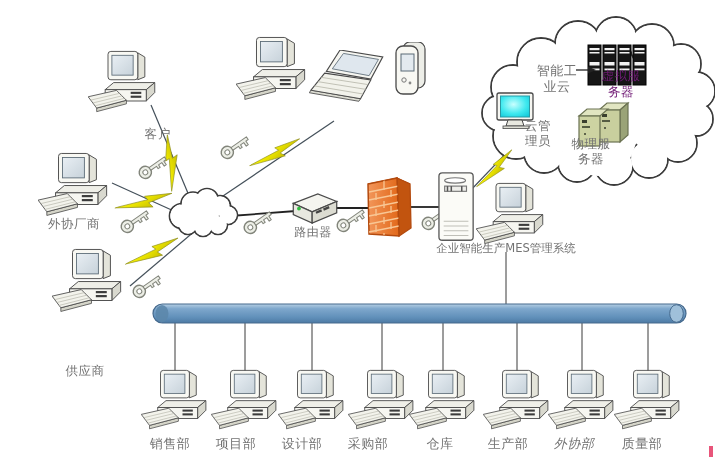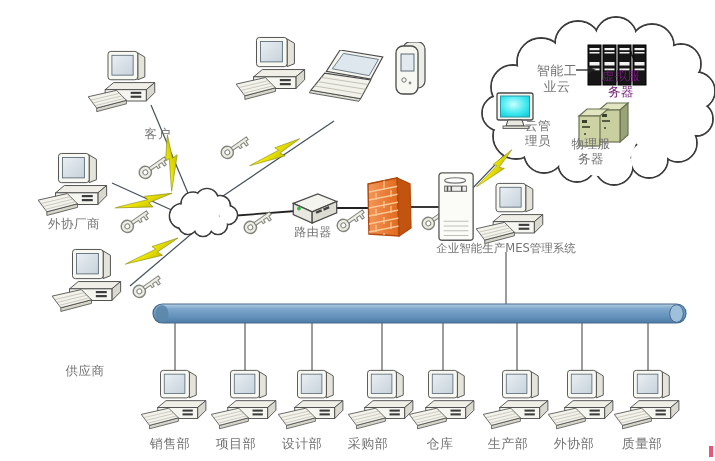--- a/index.html
+++ b/index.html
@@ -19,21 +19,21 @@
   .lbl-outsourcing{left:74px;top:216px;}
   .lbl-supplier{left:85px;top:315px;margin-top:48px;}
   .lbl-router{left:313px;top:225px;font-size:12px;}
   .lbl-mes{left:506px;top:241px;font-size:11.5px;letter-spacing:0;}
   .lbl-cloud-title{left:557px;top:63px;width:44px;font-size:13px;line-height:16px;}
   .lbl-virtual{left:621px;top:68px;width:42px;font-size:12.5px;line-height:15.5px;color:#701a75;}
   .lbl-admin{left:538px;top:118px;width:30px;}
   .lbl-physical{left:591px;top:136px;width:42px;}
   .lbl-dept{top:436px;font-size:13px;}
   .dept-0{left:170px;} .dept-1{left:236px;} .dept-2{left:302px;} .dept-3{left:368px;}
-  .dept-4{left:440px;} .dept-5{left:508px;} .dept-6{left:574px;} .dept-7{left:642px;}
+  .dept-4{left:440px;} .dept-5{left:508px;} .dept-6{left:574px;font-style:italic;} .dept-7{left:642px;}
   .artifact{position:absolute;left:709px;top:446px;width:4px;height:11px;background:#e8557a;}
 </style>
 </head>
 <body>
 
 <div class="canvas">
 <svg class="scene" width="715" height="461" viewBox="0 0 715 461">
   <defs>
     <linearGradient id="gScreen" x1="0" y1="0" x2="1" y2="1">
       <stop offset="0" stop-color="#e9eff4"></stop>

